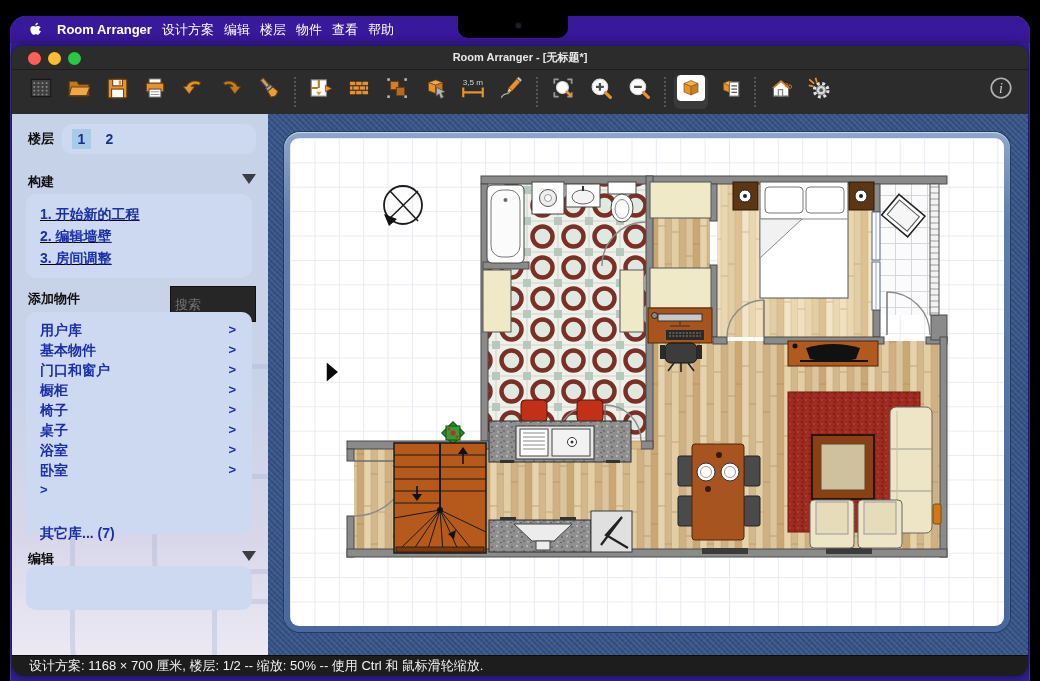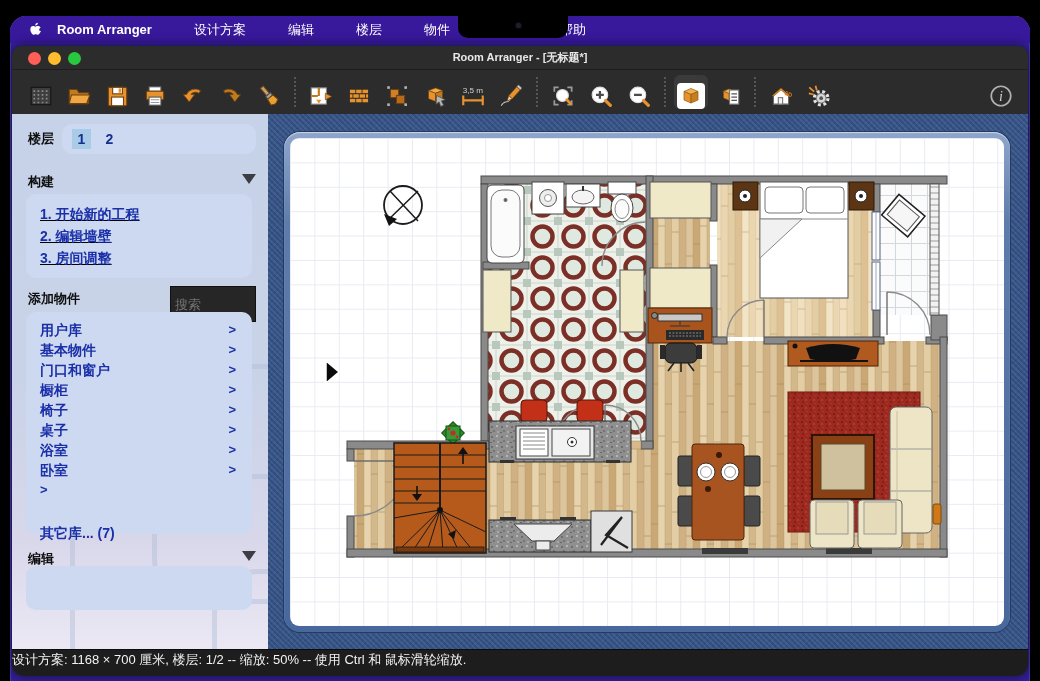--- a/index.html
+++ b/index.html
@@ -10,40 +10,40 @@
   
   #screen { position:absolute; left:10px; top:16px; width:1020px; height:669px;
     border-radius:16px 16px 0 0; overflow:hidden; background:#33209a;
     box-shadow: inset 0 1px 0 rgba(255,255,255,.28), inset 1px 0 0 rgba(255,255,255,.12), inset -1px 0 0 rgba(255,255,255,.12); }
 
   
   #menubar { position:absolute; left:0; top:0; width:100%; height:27px; background:#38189b;
     display:flex; align-items:center; color:#fff; font-size:13px; }
   #menubar .apple { margin-left:18px; width:15px; height:15px; }
   #menubar .appname { font-weight:bold; margin-left:14px; }
-  #menubar .mitem { margin-left:42px;text-align:center; }
+  #menubar .mitem { margin-left:10px;text-align:center; }
   #notch { position:absolute; left:448px; top:0; width:110px; height:22px; background:#000;
     border-radius:0 0 10px 10px; z-index:5; }
   #notch .cam { position:absolute; left:58px; top:7px; width:5px; height:5px; border-radius:50%;
     background:#1d1d30; box-shadow:0 0 2px #334; }
 
   
   #window { position:absolute; left:2px; top:30px; width:1016px; height:630px;
     border-radius:10px 10px 12px 12px; overflow:hidden; background:#2b2b2b;
     box-shadow:0 0 12px rgba(0,0,0,.6); }
 
   #titlebar { position:relative; height:24px; background:#2c2c2c; border-bottom:1px solid #1e1e1e; }
   .tl { position:absolute; top:5.5px; width:13px; height:13px; border-radius:50%; }
   .tl.red { left:16px; background:#ff5f57; } .tl.yellow { left:36px; background:#febc2e; }
   .tl.green { left:56px; background:#28c840; }
   #titlebar .title { position:absolute; width:100%; text-align:center; top:4px;
     color:#e8e8e8; font-size:11px; font-weight:bold; }
 
   #toolbar { height:44px; background:#2c2c2c; display:flex; align-items:center; padding-left:12px; }
-  .tbtn { width:34px; height:34px; margin-right:4px; display:flex; align-items:flex-end; justify-content:center;
+  .tbtn { width:34px; height:34px; margin-right:4px; display:flex; align-items:flex-start; justify-content:center;
     border-radius:6px; flex:0 0 auto; }
   .tbtn.sel { background:#3a3a3a; }
   .tbtn.sel .selbg { background:#fff; border-radius:4px; padding:1px 2px; display:flex; }
   .tsep { width:0; height:30px; border-left:2px dotted #565656; margin:0 8px 0 4px; flex:0 0 auto; }
   .tspace { flex:1 1 auto; }
 
   
   #content { position:relative; height:541px; display:flex; }
 
   
@@ -83,22 +83,22 @@
     border-radius:16px; padding:6px;
     background:linear-gradient(180deg,#8fa6cb 0%,#5e7cab 18%,#48679c 100%);
     box-shadow:0 0 0 1px #233b60, inset 0 1px 1px rgba(255,255,255,.55); }
   #canvas { position:relative; width:714px; height:488px; border-radius:9px; overflow:hidden; background:#fff;
     background-image:linear-gradient(to right,#e8ebf2 1px,transparent 1px),
                      linear-gradient(to bottom,#e8ebf2 1px,transparent 1px);
     background-size:24.4px 24.4px; }
   #plan-svg { position:absolute; inset:0; }
 
   
-  #statusbar { position:absolute; left:0; bottom:0; width:100%; height:27px; background:#1d1d1d;
-    color:#f2f2f2; font-size:13px; line-height:20px; 
+  #statusbar { position:absolute; left:0; bottom:0; width:100%; height:21px; background:#1d1d1d;
+    color:#f2f2f2; font-size:13px; line-height:20px; padding-left:17px;
     border-top:1px solid #0c0c0c; }
 </style>
 </head>
 <body>
 
 <div id="stage">
  <div id="screen">
 
   <div id="menubar">
     <svg class="apple" viewBox="0 0 16 16">

